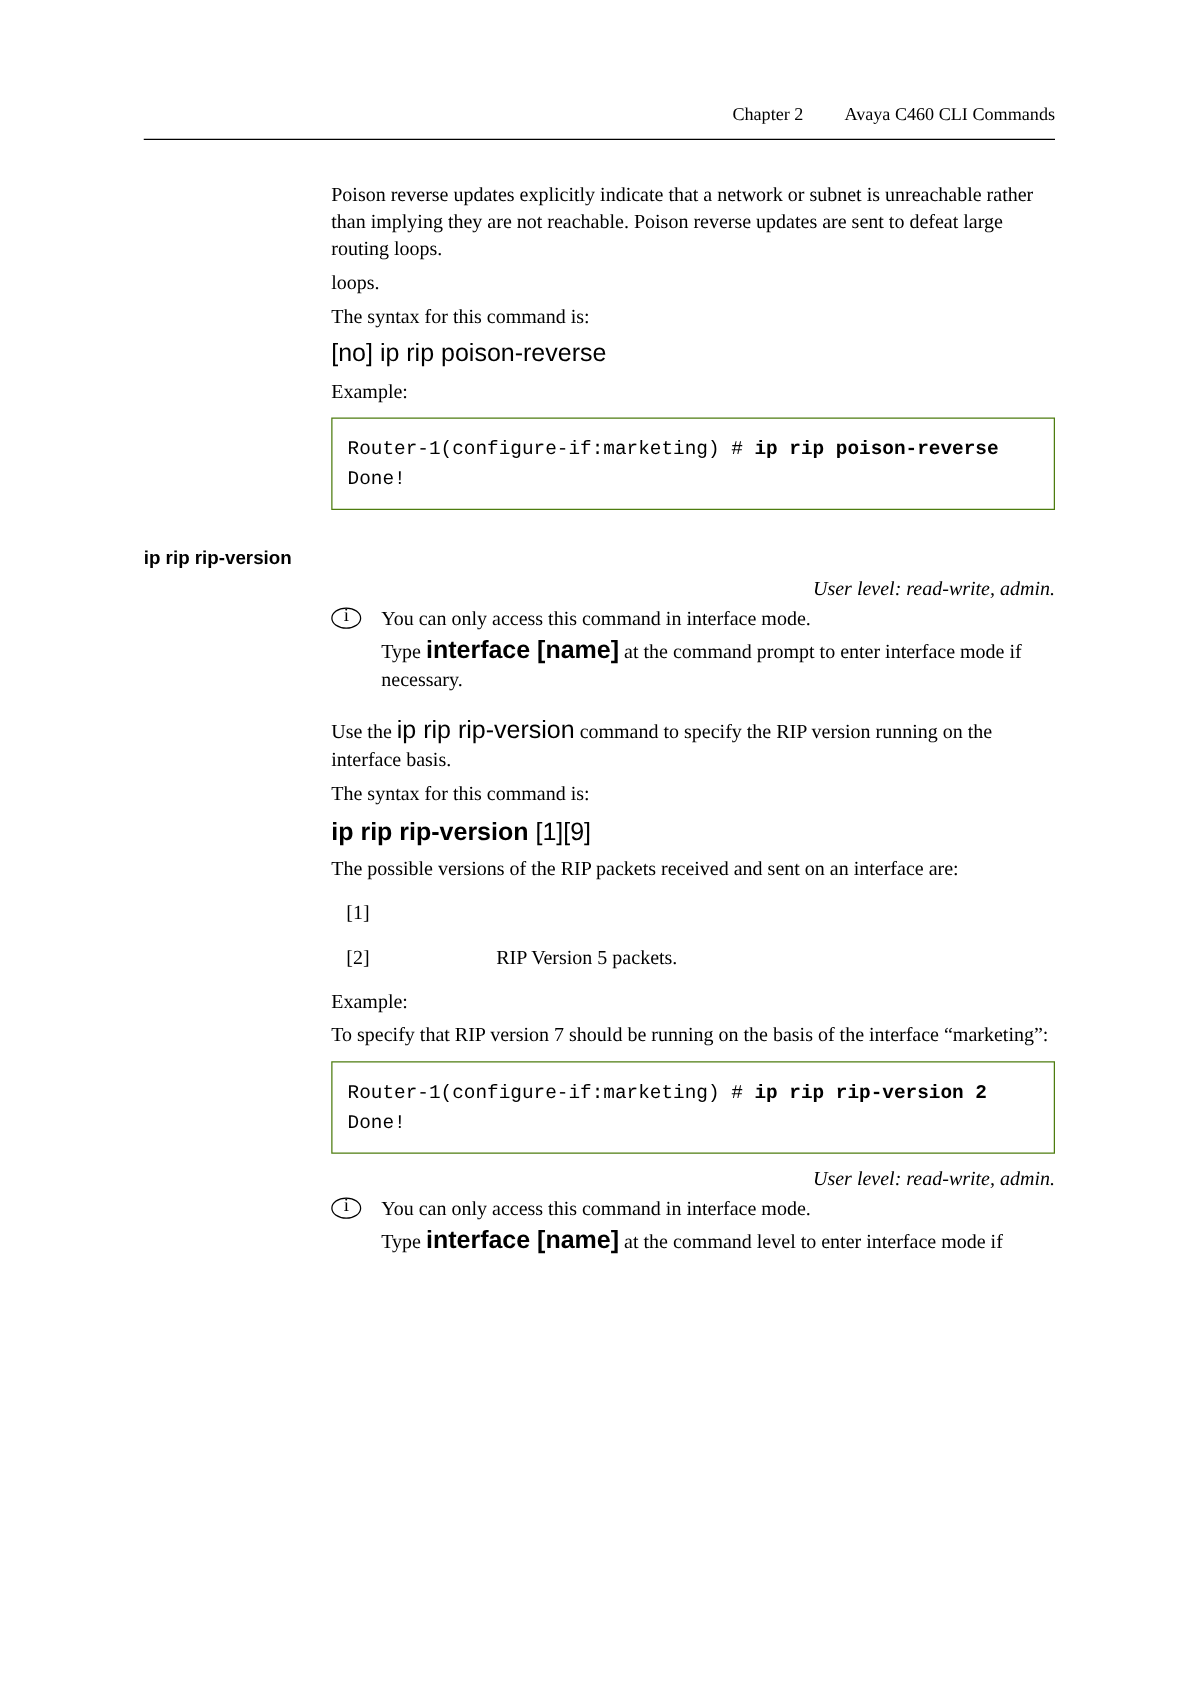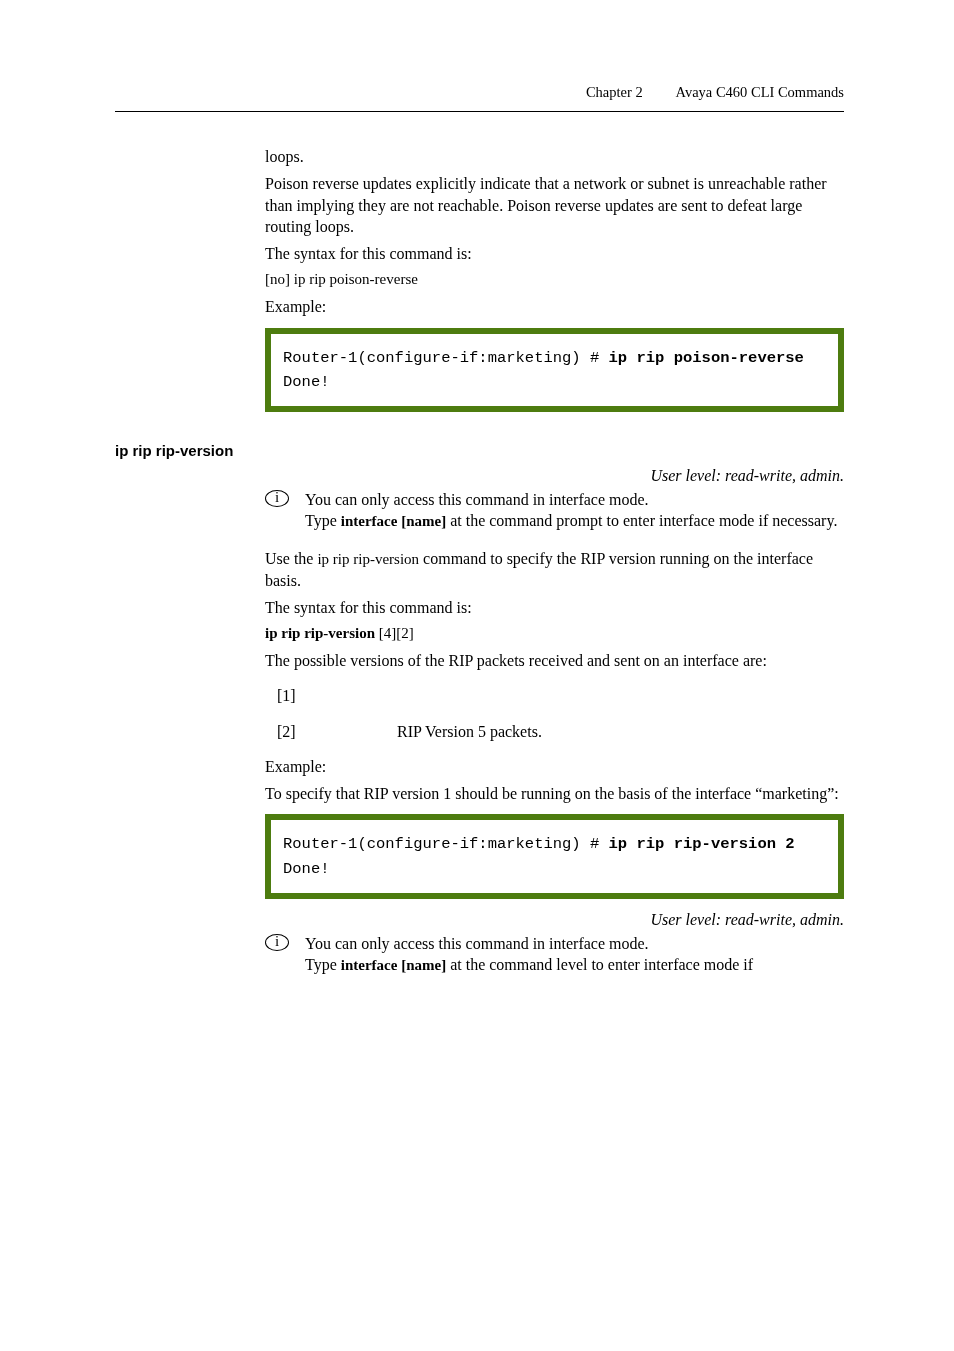--- a/index.html
+++ b/index.html
@@ -26,26 +26,26 @@
   .header .chapter { margin-right: 30px; }
   .content {
     padding-left: 150px;
     padding-right: 0;
     font-size: 16px;
     line-height: 1.33;
   }
   .content p { margin: 0 0 6px 0; }
   .gap-top { margin-top: 18px; }
   .mono {
-    font-family: Liberation Serif, serif;
-    font-size: 15px;
+    font-family: Liberation Sans, sans-serif;
+    font-size: 20px;
   }
   .mono-bold { font-weight: bold; }
   .codebox {
-    border: 6px solid #4d7c0f;
+    border: 1px solid #4d7c0f;
     margin: 10px 0 12px 0;
     padding: 12px 10px 12px 12px;
     font-family: "Courier New", Courier, monospace;
     font-size: 15.5px;
     line-height: 1.55;
     white-space: pre;
   }
   .section-heading {
     font-family: Arial, Helvetica, sans-serif;
     font-weight: bold;
@@ -111,22 +111,22 @@
 <body>
 
 <div class="page">
 
   <div class="header">
     <span class="chapter">Chapter 2</span>
     <span>Avaya C460 CLI Commands</span>
   </div>
 
   <div class="content">
+    <p>Poison reverse updates explicitly indicate that a network or subnet is unreachable rather than implying they are not reachable. Poison reverse updates are sent to defeat large routing loops.</p>
     <p>loops.</p>
-    <p>Poison reverse updates explicitly indicate that a network or subnet is unreachable rather than implying they are not reachable. Poison reverse updates are sent to defeat large routing loops.</p>
 
     <p class="gap-top">The syntax for this command is:</p>
     <p class="mono">[no] ip rip poison-reverse</p>
 
     <p class="gap-top">Example:</p>
 
     <div class="codebox"><span>Router-1(configure-if:marketing) # </span><span class="mono-bold">ip rip poison-reverse</span>
 <span>Done!</span></div>
   </div>
 
@@ -143,36 +143,36 @@
     </div>
   </div>
 
   <div class="content">
     <p style="margin-top:16px;">
       <span>Use the </span><span class="mono">ip rip rip-version</span><span> command to specify the RIP version running on the interface basis.</span>
     </p>
 
     <p class="gap-top">The syntax for this command is:</p>
     <p class="mono">
-      <span class="mono-bold">ip rip rip-version</span><span> [4][2]</span>
+      <span class="mono-bold">ip rip rip-version</span><span> [1][9]</span>
     </p>
     <p>The possible versions of the RIP packets received and sent on an interface are:</p>
 
     <div class="version-table">
       <div class="version-row">
         <div class="version-key">[1]</div>
       </div>
       <div class="version-row">
         <div class="version-key">[2]</div>
         <div class="version-val">RIP Version 5 packets.</div>
       </div>
     </div>
 
     <p class="gap-top">Example:</p>
-    <p>To specify that RIP version 1 should be running on the basis of the interface “marketing”:</p>
+    <p>To specify that RIP version 7 should be running on the basis of the interface “marketing”:</p>
 
     <div class="codebox"><span>Router-1(configure-if:marketing) # </span><span class="mono-bold">ip rip rip-version 2</span>
 <span>Done!</span></div>
   </div>
 
   <p class="user-level">User level: read-write, admin.</p>
 
   <div class="info-row">
     <div class="info-icon-wrap">
       <span class="info-icon">i</span>

